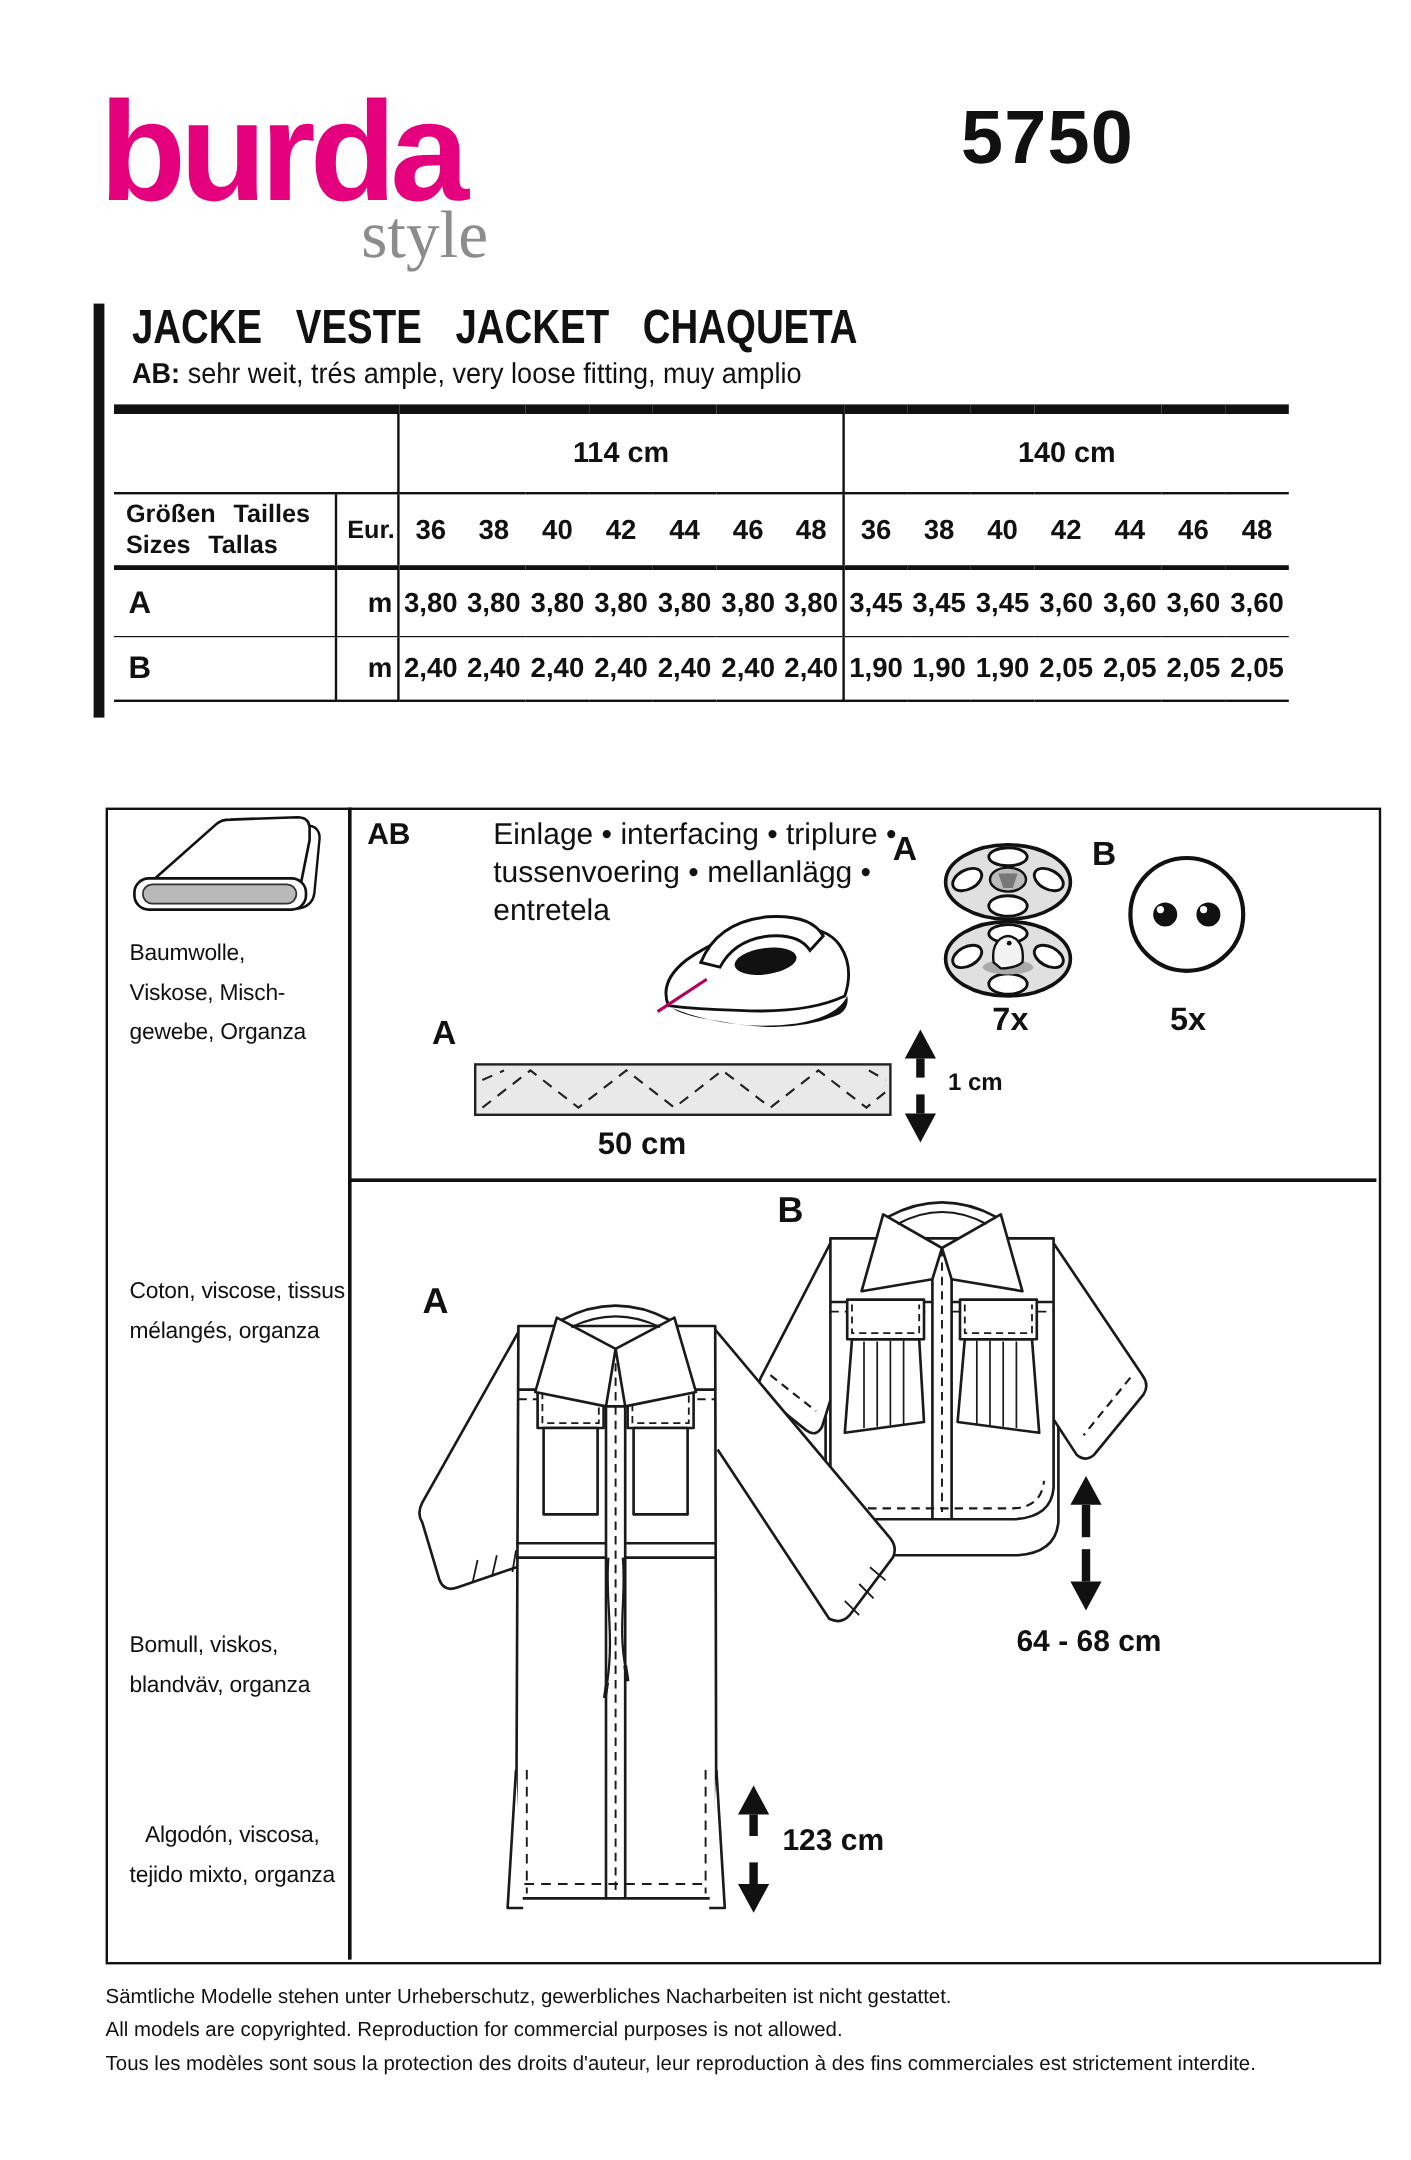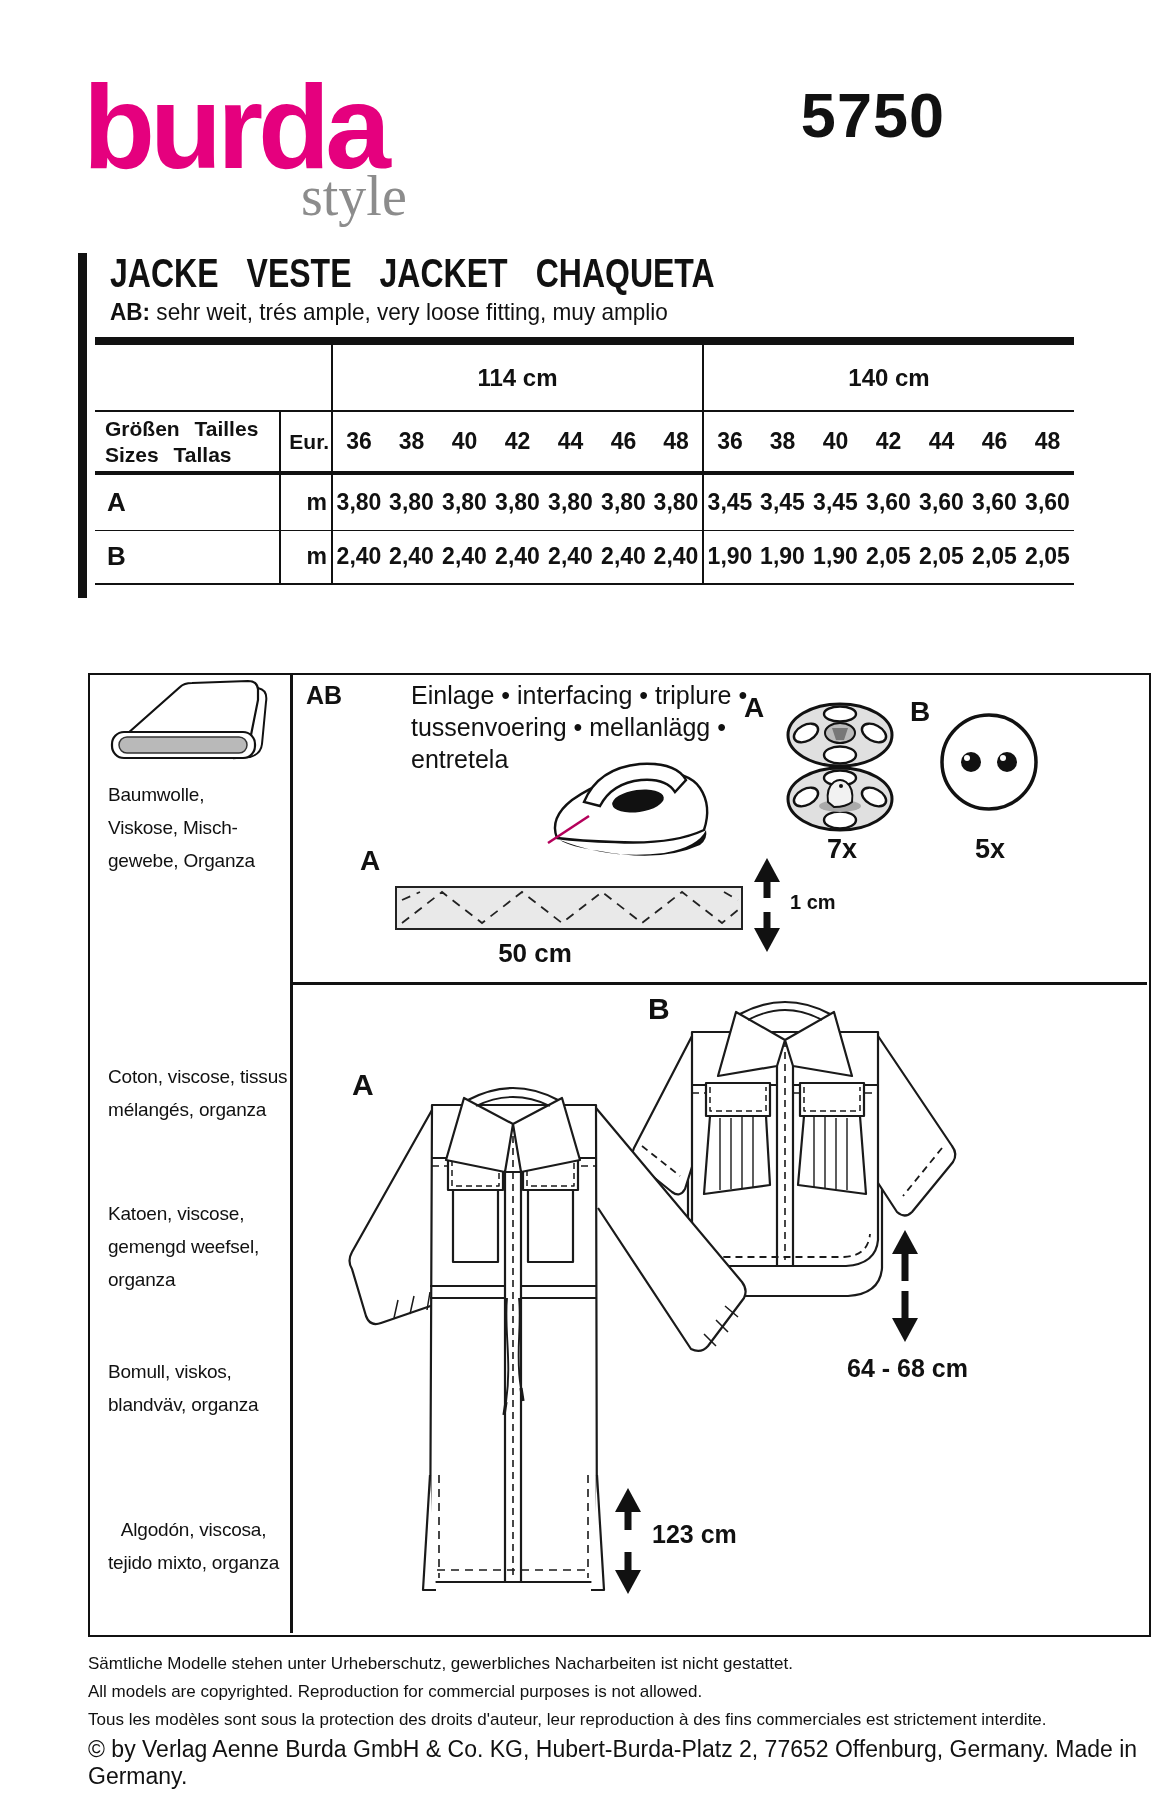--- a/index.html
+++ b/index.html
@@ -157,25 +157,20 @@
 
   <div class="abs fab" style="left:108px;top:778px;">
     <div>Baumwolle,</div>
     <div>Viskose, Misch-</div>
     <div>gewebe, Organza</div>
   </div>
   <div class="abs fab" style="left:108px;top:1060px;">
     <div>Coton, viscose, tissus</div>
     <div>mélangés, organza</div>
   </div>
-  <div class="abs fab" style="left:108px;top:1197px;">
-    <div>Katoen, viscose,</div>
-    <div>gemengd weefsel,</div>
-    <div>organza</div>
-  </div>
   <div class="abs fab" style="left:108px;top:1355px;">
     <div>Bomull, viskos,</div>
     <div>blandväv, organza</div>
   </div>
   <div class="abs fab" style="left:108px;top:1513px;text-align:center;">
     <div>Algodón, viscosa,</div>
     <div>tejido mixto, organza</div>
   </div>
 
   <div class="abs notion-ab" style="left:306px;top:681px;">AB</div>
@@ -315,15 +310,14 @@
   <div class="abs viewlbl" style="left:352px;top:1068px;font-size:30px;">A</div>
   <div class="abs viewlbl" style="left:648px;top:992px;font-size:30px;">B</div>
   <div class="abs meas" style="left:820px;top:1354px;width:175px;text-align:center;">64 - 68 cm</div>
   <div class="abs meas" style="left:652px;top:1520px;">123 cm</div>
 
   <div class="abs foot" style="left:88px;top:1650px;width:1060px;">
     <div>Sämtliche Modelle stehen unter Urheberschutz, gewerbliches Nacharbeiten ist nicht gestattet.</div>
     <div>All models are copyrighted. Reproduction for commercial purposes is not allowed.</div>
     <div>Tous les modèles sont sous la protection des droits d'auteur, leur reproduction à des fins commerciales est strictement interdite.</div>
   </div>
-  <div class="abs foot-c" style="left:88px;top:1736px;width:1070px;">© by Verlag Aenne Burda GmbH &amp; Co. KG, Hubert-Burda-Platz 2, 77652 Offenburg, Germany. Made in Germany.</div>
 
 </div>
 
 </body></html>

